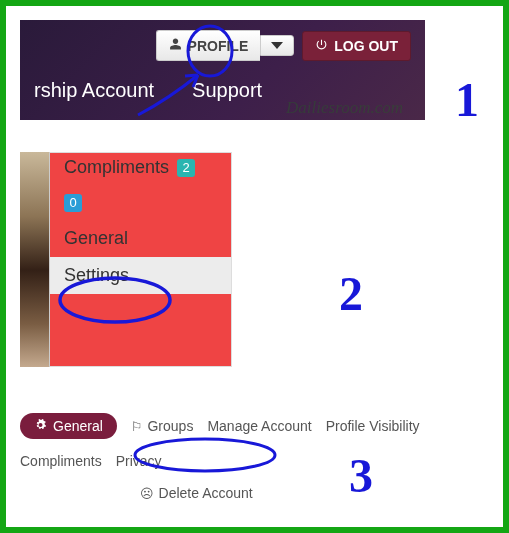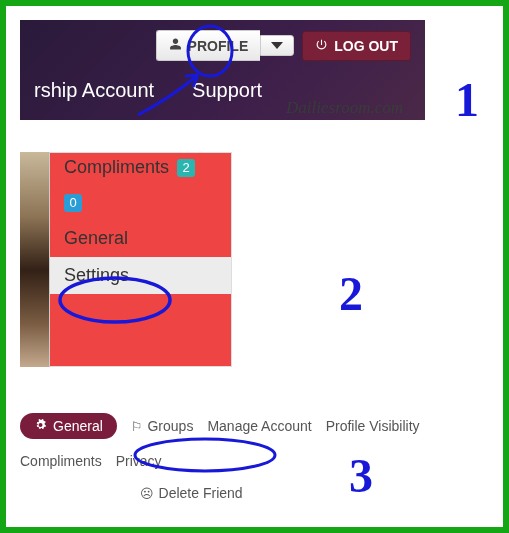--- a/index.html
+++ b/index.html
@@ -253,21 +253,21 @@
   </span>
   <span class="tab-link">
     <span>Compliments</span>
   </span>
   <span class="tab-link">
     <span>Privacy</span>
   </span>
   <div class="step3-row2">
     <span class="tab-link">
       <span class="ticon">☹</span>
-      <span>Delete Friend</span>
+      <span>Delete Account</span>
     </span>
   </div>
 
   <svg class="ink" width="480" height="70" style="left:0;top:0">
     <ellipse cx="185" cy="42" rx="70" ry="16" fill="none" stroke="#1818d8" stroke-width="3"></ellipse>
   </svg>
 </div>
 <div class="step-number" style="bottom:24px; right:130px">3</div>
 
 </body></html>

